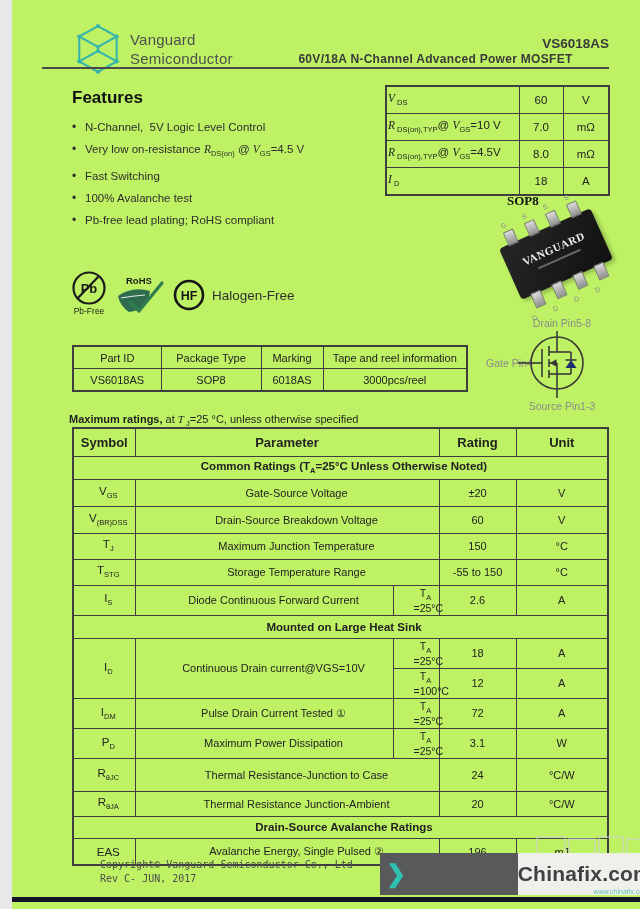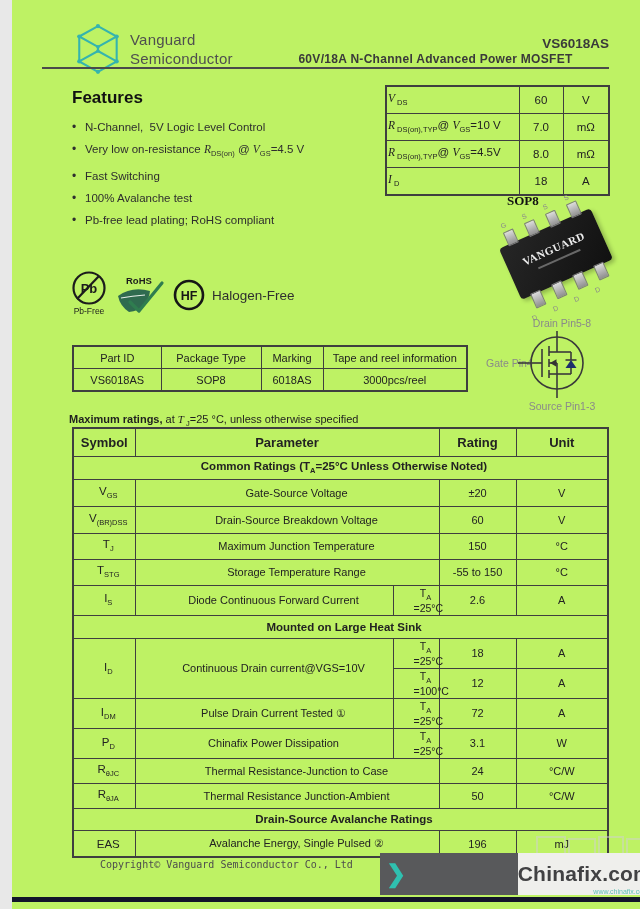--- a/index.html
+++ b/index.html
@@ -289,51 +289,52 @@
     </tr>
     <tr style="height:26px">
       <td class="sym">I<sub>DM</sub></td>
       <td class="par">Pulse Drain Current Tested  ①</td>
       <td class="cnd">T<sub>A</sub> =25°C</td>
       <td class="rat">72</td>
       <td class="unt">A</td>
     </tr>
     <tr style="height:25px">
       <td class="sym">P<sub>D</sub></td>
-      <td class="par">Chinafix Power Dissipation</td>
+      <td class="par">Maximum Power Dissipation</td>
       <td class="cnd">T<sub>A</sub> =25°C</td>
       <td class="rat">3.1</td>
       <td class="unt">W</td>
     </tr>
-    <tr style="height:25px">
+    <tr style="height:33px">
       <td class="sym">R<sub>θJC</sub></td>
       <td class="par" colspan="2">Thermal Resistance-Junction to Case</td>
       <td class="rat">24</td>
       <td class="unt">°C/W</td>
     </tr>
     <tr style="height:25px">
       <td class="sym">R<sub>θJA</sub></td>
       <td class="par" colspan="2">Thermal Resistance Junction-Ambient</td>
-      <td class="rat">50</td>
+      <td class="rat">20</td>
       <td class="unt">°C/W</td>
     </tr>
     <tr style="height:22px">
       <td class="sec" colspan="5">Drain-Source Avalanche Ratings</td>
     </tr>
     <tr style="height:27px">
       <td class="sym">EAS</td>
       <td class="par" colspan="2">Avalanche Energy, Single Pulsed  ②</td>
       <td class="rat">196</td>
       <td class="unt">mJ</td>
     </tr>
   </tbody>
     </table>
 
   <div class="abs foot" style="left:88px;top:858px;">
     <div>Copyright© Vanguard Semiconductor Co., Ltd</div>
+    <div>Rev C- JUN, 2017</div>
   </div>
 
   <div class="wm-block" style="left:524px;top:836px;width:26px;height:30px;"></div>
   <div class="wm-block" style="left:556px;top:838px;width:24px;height:28px;"></div>
   <div class="wm-block" style="left:586px;top:836px;width:22px;height:30px;"></div>
   <div class="wm-block" style="left:614px;top:838px;width:22px;height:28px;"></div>
 
   <div class="banner">
     <div class="left">
       <span class="chev">❯</span>

